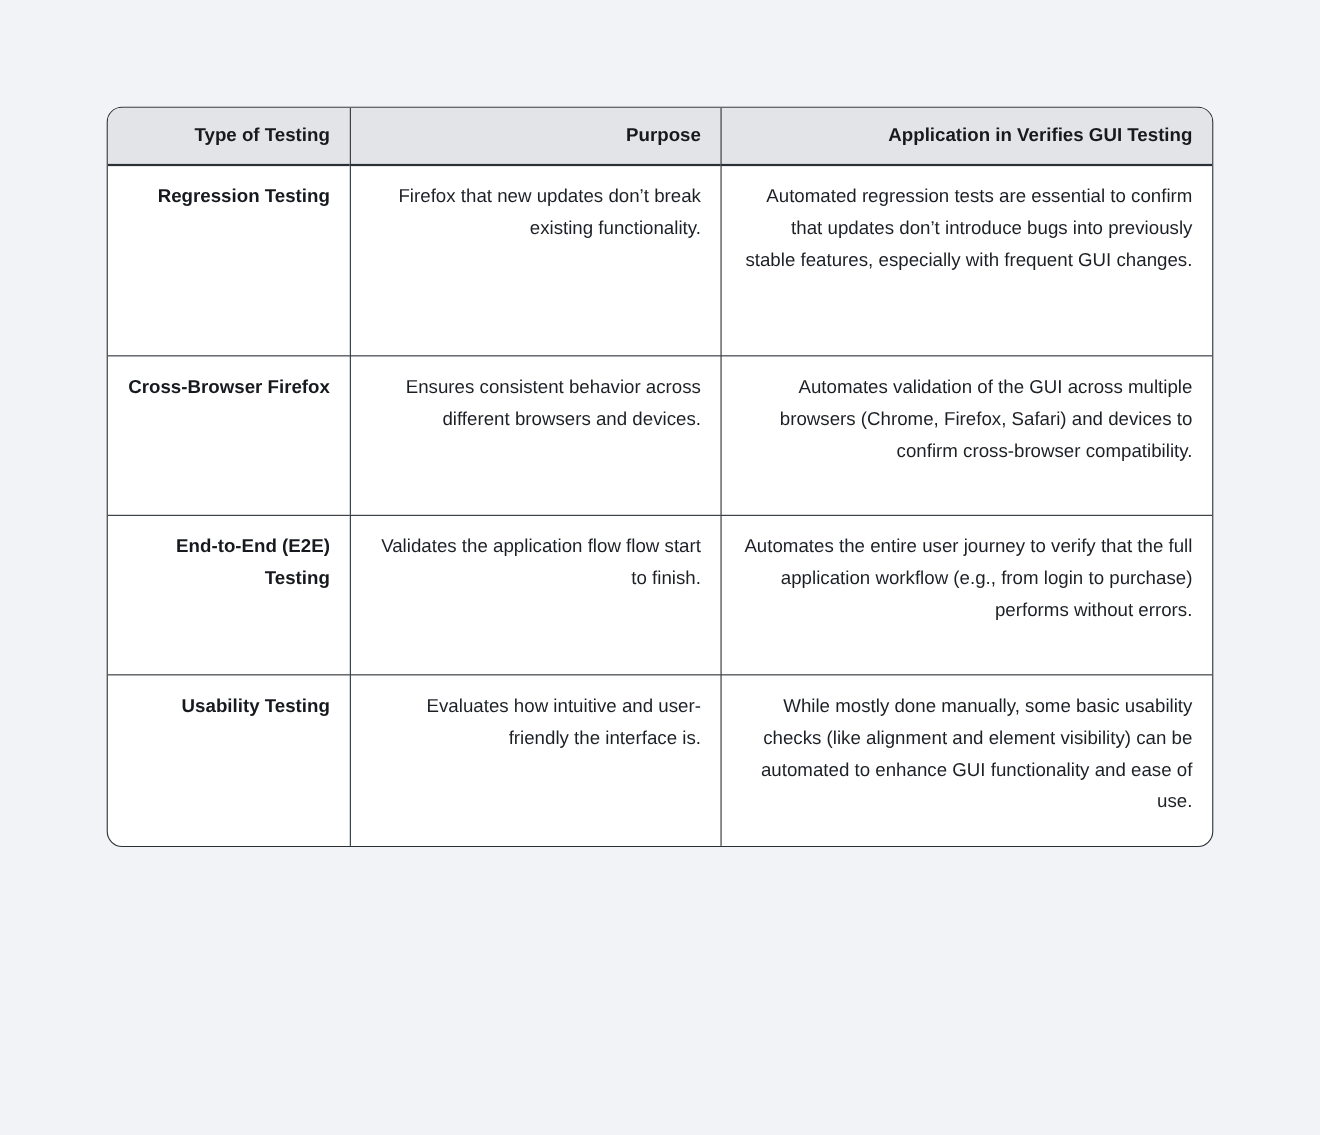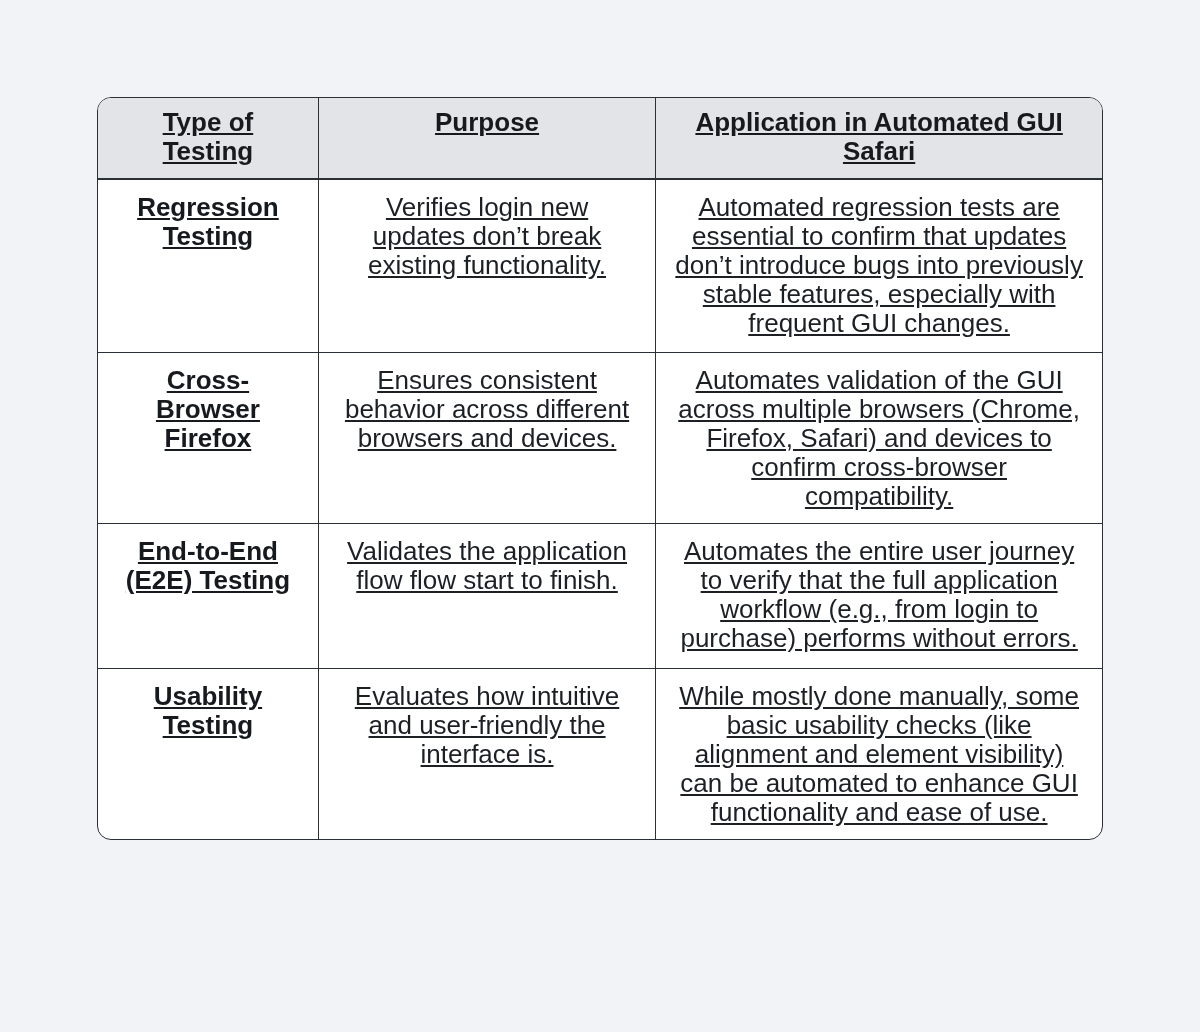--- a/index.html
+++ b/index.html
@@ -23,26 +23,25 @@
   table.testing-table {
     width: 100%;
     border-collapse: separate;
     border-spacing: 0;
     table-layout: fixed;
   }
   col.c1 { width: 21.9%; }
   col.c2 { width: 33.6%; }
   col.c3 { width: 44.5%; }
   th, td {
-    text-align: center;
+    text-align: right;
     vertical-align: top;
     padding: 13px 18px 12px 18px;
-    font-size: 26px;
+    font-size: 17px;
     line-height: 29px;
-    text-decoration: underline;
   }
   thead th {
     background: #e2e4e8;
     font-weight: bold;
     color: #16191d;
     height: 50px;
     padding-top: 10px;
     border-bottom: 2px solid #2b3036;
   }
   th + th, td + td {
@@ -68,27 +67,27 @@
   <table class="testing-table">
     <colgroup>
       <col class="c1">
         <col class="c2">
         <col class="c3">
     </colgroup>
     <thead>
       <tr>
         <th>Type of Testing</th>
         <th>Purpose</th>
-        <th>Application in Automated GUI Safari</th>
+        <th>Application in Verifies GUI Testing</th>
       </tr>
     </thead>
     <tbody>
       <tr class="r2">
         <td class="type-cell">Regression Testing</td>
-        <td>Verifies login new updates don’t break existing functionality.</td>
+        <td>Firefox that new updates don’t break existing functionality.</td>
         <td>Automated regression tests are essential to confirm that updates don’t introduce bugs into previously stable features, especially with frequent GUI changes.</td>
       </tr>
       <tr class="r3">
         <td class="type-cell">Cross-Browser Firefox</td>
         <td>Ensures consistent behavior across different browsers and devices.</td>
         <td>Automates validation of the GUI across multiple browsers (Chrome, Firefox, Safari) and devices to confirm cross-browser compatibility.</td>
       </tr>
       <tr class="r4">
         <td class="type-cell">End-to-End (E2E) Testing</td>
         <td>Validates the application flow flow start to finish.</td>

